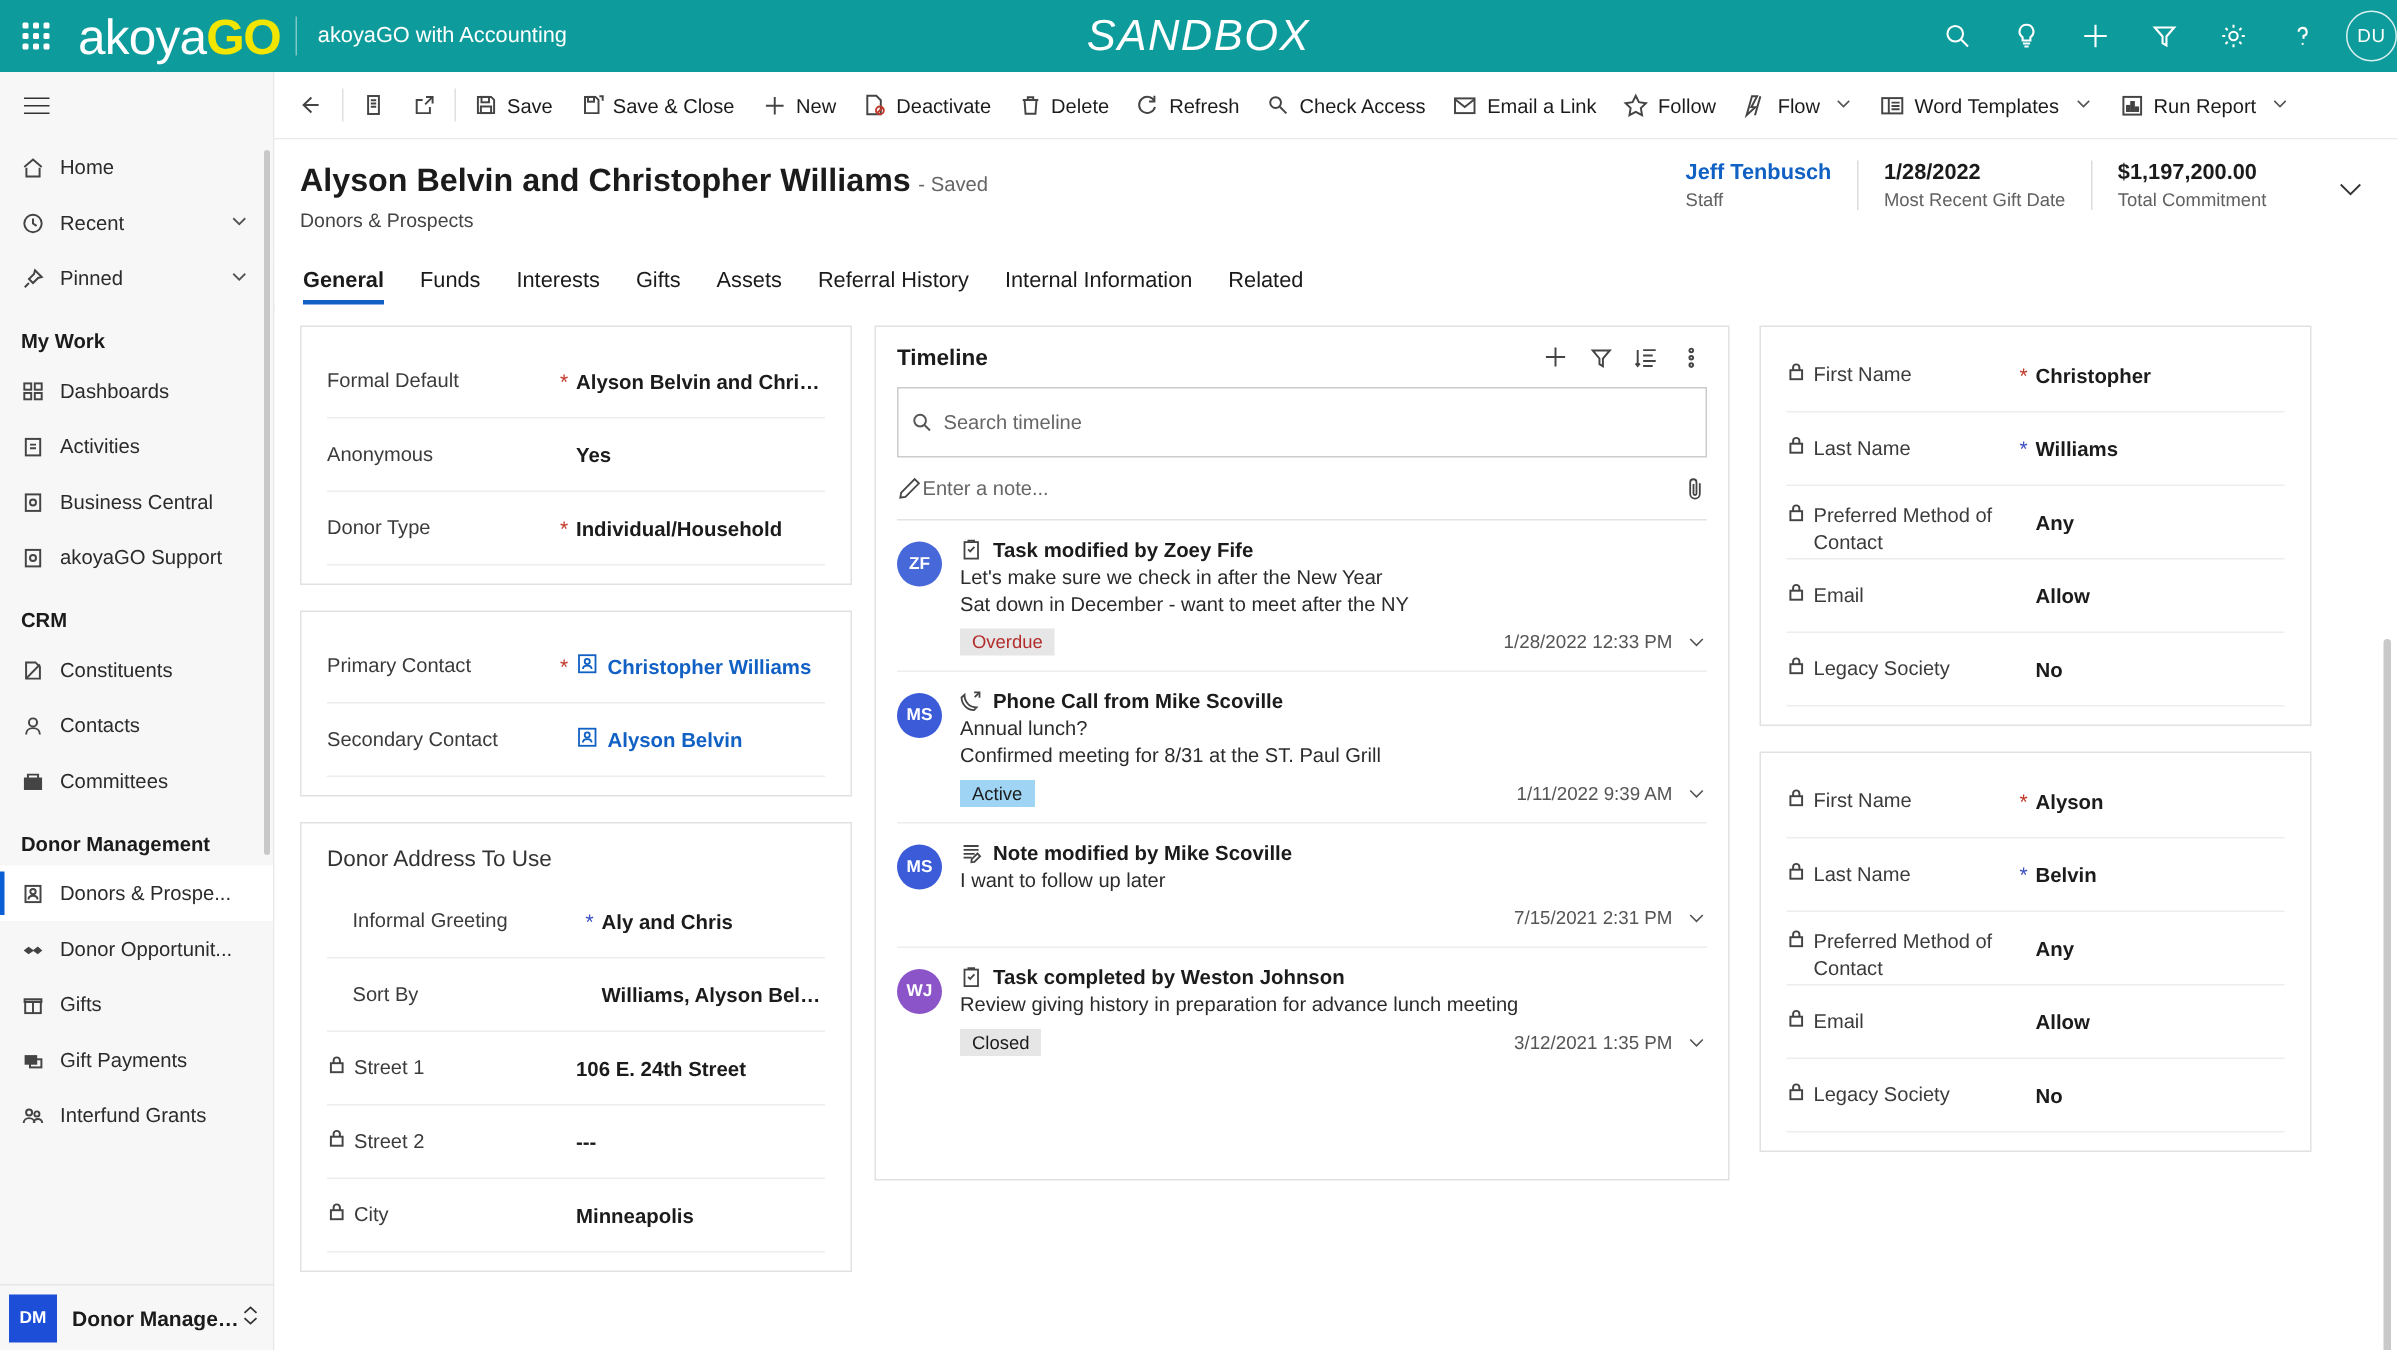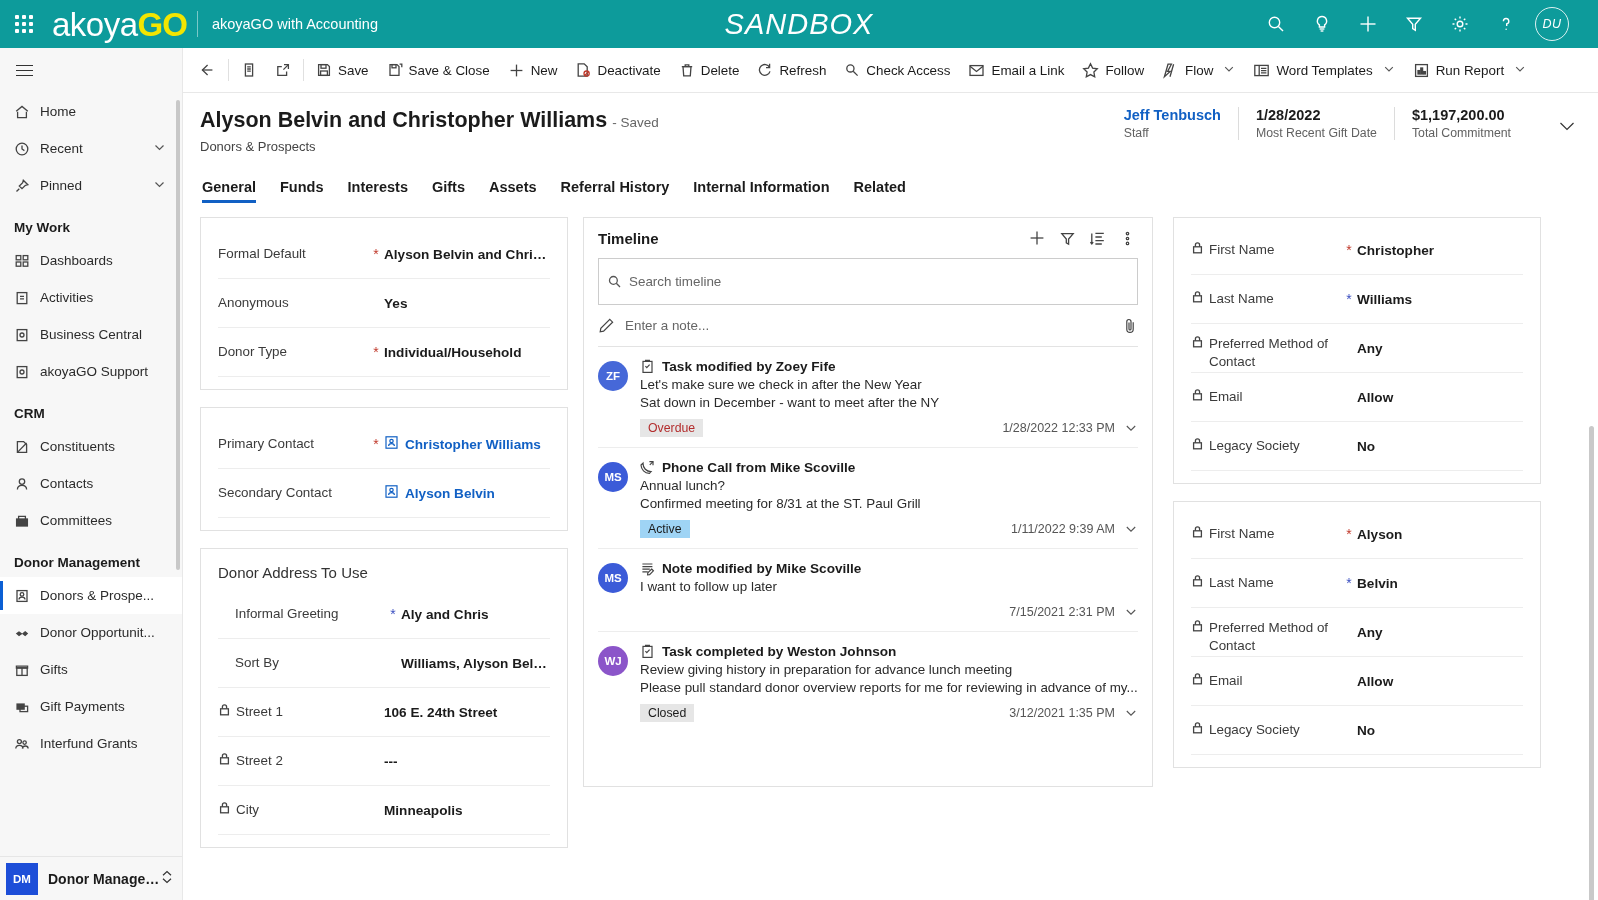--- a/index.html
+++ b/index.html
@@ -30,22 +30,22 @@
   .brand-logo .go { color: #F2E500; font-weight: 700; letter-spacing: -1px; }
   .brand-sep { width: 1px; height: 26px; background: rgba(255,255,255,.45); margin: 0 14px 0 10px; }
   .app-name { color: #fff; font-size: 14.5px; font-weight: 400; white-space: nowrap; }
   .env-title {
     position: absolute; left: 0; right: 0; text-align: center;
     color: #ffffff; font-size: 29px; font-weight: 300; letter-spacing: 1px;
     pointer-events: none;
     font-style: italic;
   }
   .top-icons {
-    margin-left: auto; display: flex; align-items: center; gap: 0px; padding-right: 29px;
-    position: relative; z-index: 3; font-style: italic;
+    margin-left: auto; display: flex; align-items: center; gap: 0px; padding-right: 0;
+    position: relative; z-index: 3;
   }
   .ticon {
     width: 46px; height: 48px; display: flex; align-items: center; justify-content: center;
     cursor: pointer;
   }
   .ticon svg { stroke: #fff; fill: none; stroke-width: 1.4; }
   .avatar-circle {
     width: 34px; height: 34px; border-radius: 50%; border: 1.3px solid rgba(255,255,255,.85);
     color: #fff; font-size: 12.5px; display: flex; align-items: center; justify-content: center;
     letter-spacing: .5px; cursor: pointer; margin-left: 6px;
@@ -122,21 +122,21 @@
   .hdr-fields { position: absolute; right: 70px; top: 14px; display: flex; align-items: stretch; }
   .hdr-f { padding: 0 17px; border-right: 1px solid #dcdcdc; }
   .hdr-f:last-child { border-right: none; }
   .hdr-v { font-size: 14.5px; font-weight: 600; color: #1b1b1b; white-space: nowrap; }
   .hdr-v.link { color: #1160C4; }
   .hdr-l { font-size: 12.3px; color: #616161; margin-top: 3px; white-space: nowrap; }
   .hdr-chev { position: absolute; right: 20px; top: 22px; cursor: pointer; }
 
   
   .tabs { position: absolute; left: 183px; top: 168px; width: 1415px; height: 35px; background: #fff; display: flex; align-items: flex-end; padding-left: 17px; }
-  .tab { font-size: 14.5px; color: #1b1b1b; padding: 0 12px 8px 12px; cursor: pointer; position: relative; white-space: nowrap; font-weight: bold; }
+  .tab { font-size: 14.5px; color: #1b1b1b; padding: 0 12px 8px 12px; cursor: pointer; position: relative; white-space: nowrap; }
   .tab:first-child { padding-left: 2px; }
   .tab.active { font-weight: 600; }
   .tab.active::after { content: ''; position: absolute; left: 2px; right: 12px; bottom: 0; height: 2.6px; background: #1160C4; }
 
   
   .content { position: absolute; left: 183px; top: 208px; width: 1415px; height: 692px; background: #fff; overflow: hidden; }
   .col-left { position: absolute; left: 17px; top: 9px; width: 368px; }
   .col-mid { position: absolute; left: 400px; top: 9px; width: 570px; }
   .col-right { position: absolute; left: 990px; top: 9px; width: 368px; }
 
@@ -154,21 +154,21 @@
   .lock svg { stroke: #444; fill: none; stroke-width: 1.3; }
 
   
   .tl-card { border: 1px solid #e1e1e1; background: #fff; height: 570px; position: relative; }
   .tl-head { display: flex; align-items: center; height: 40px; padding: 0 10px 0 14px; }
   .tl-title { font-size: 15px; font-weight: 600; color: #1b1b1b; flex: 1; }
   .tl-ico { width: 30px; height: 30px; display: flex; align-items: center; justify-content: center; cursor: pointer; }
   .tl-ico svg { stroke: #444; fill: none; stroke-width: 1.3; }
   .tl-search { margin: 0 14px; height: 47px; border: 1px solid #ccc; display: flex; align-items: center; padding: 0 8px; gap: 7px; }
   .tl-search span { font-size: 13.4px; color: #666; }
-  .tl-note { margin: 0 14px; height: 42px; border-bottom: 1px solid #e3e3e3; display: flex; align-items: center; gap: 10px; }
+  .tl-note { margin: 0 14px; height: 42px; border-bottom: 1px solid #e3e3e3; display: flex; align-items: center; gap: 0; }
   .tl-note span { font-size: 13.4px; color: #666; flex: 1; }
 
   .tl-item { display: flex; margin: 0 14px; padding: 12px 0 8px 0; border-bottom: 1px solid #ededed; position: relative; }
   .tl-item:last-child { border-bottom: none; }
   .tl-av { width: 30px; height: 30px; border-radius: 50%; color: #fff; font-size: 11.5px; font-weight: 600;
            display: flex; align-items: center; justify-content: center; flex: 0 0 30px; margin-top: 2px; }
   .tl-body { flex: 1; padding-left: 12px; min-width: 0; }
   .tl-t { font-size: 13.6px; font-weight: 700; color: #1b1b1b; display: flex; align-items: center; gap: 7px; }
   .tl-t svg { stroke: #444; fill: none; stroke-width: 1.2; }
   .tl-line { font-size: 13.4px; color: #2b2b2b; margin-top: 3px; white-space: nowrap; overflow: hidden; text-overflow: ellipsis; }
@@ -843,21 +843,20 @@
         <div class="tl-body">
           <div class="tl-t">
             <svg width="15" height="15" viewBox="0 0 15 15">
                 <rect x="3" y="2.4" width="9" height="11"></rect>
                 <path d="M5.4 7.2 6.8 8.6 9.6 5.6"></path>
                 <path d="M5.6 2.4V1.4h3.8v1"></path>
               </svg>
             <span>Task completed by Weston Johnson</span>
           </div>
           <div class="tl-line">Review giving history in preparation for advance lunch meeting</div>
-          <div class="tl-line">Please pull standard donor overview reports for me for reviewing in advance of my...</div>
           <div class="tl-foot">
             <span class="badge closed">Closed</span>
             <span class="tl-time">
               <span>3/12/2021 1:35 PM</span>
               <svg width="14" height="14" viewBox="0 0 14 14" fill="none" stroke="#555" stroke-width="1.1">
                   <path d="M2.8 5 7 9.2 11.2 5"></path>
                 </svg>
             </span>
           </div>
         </div>

